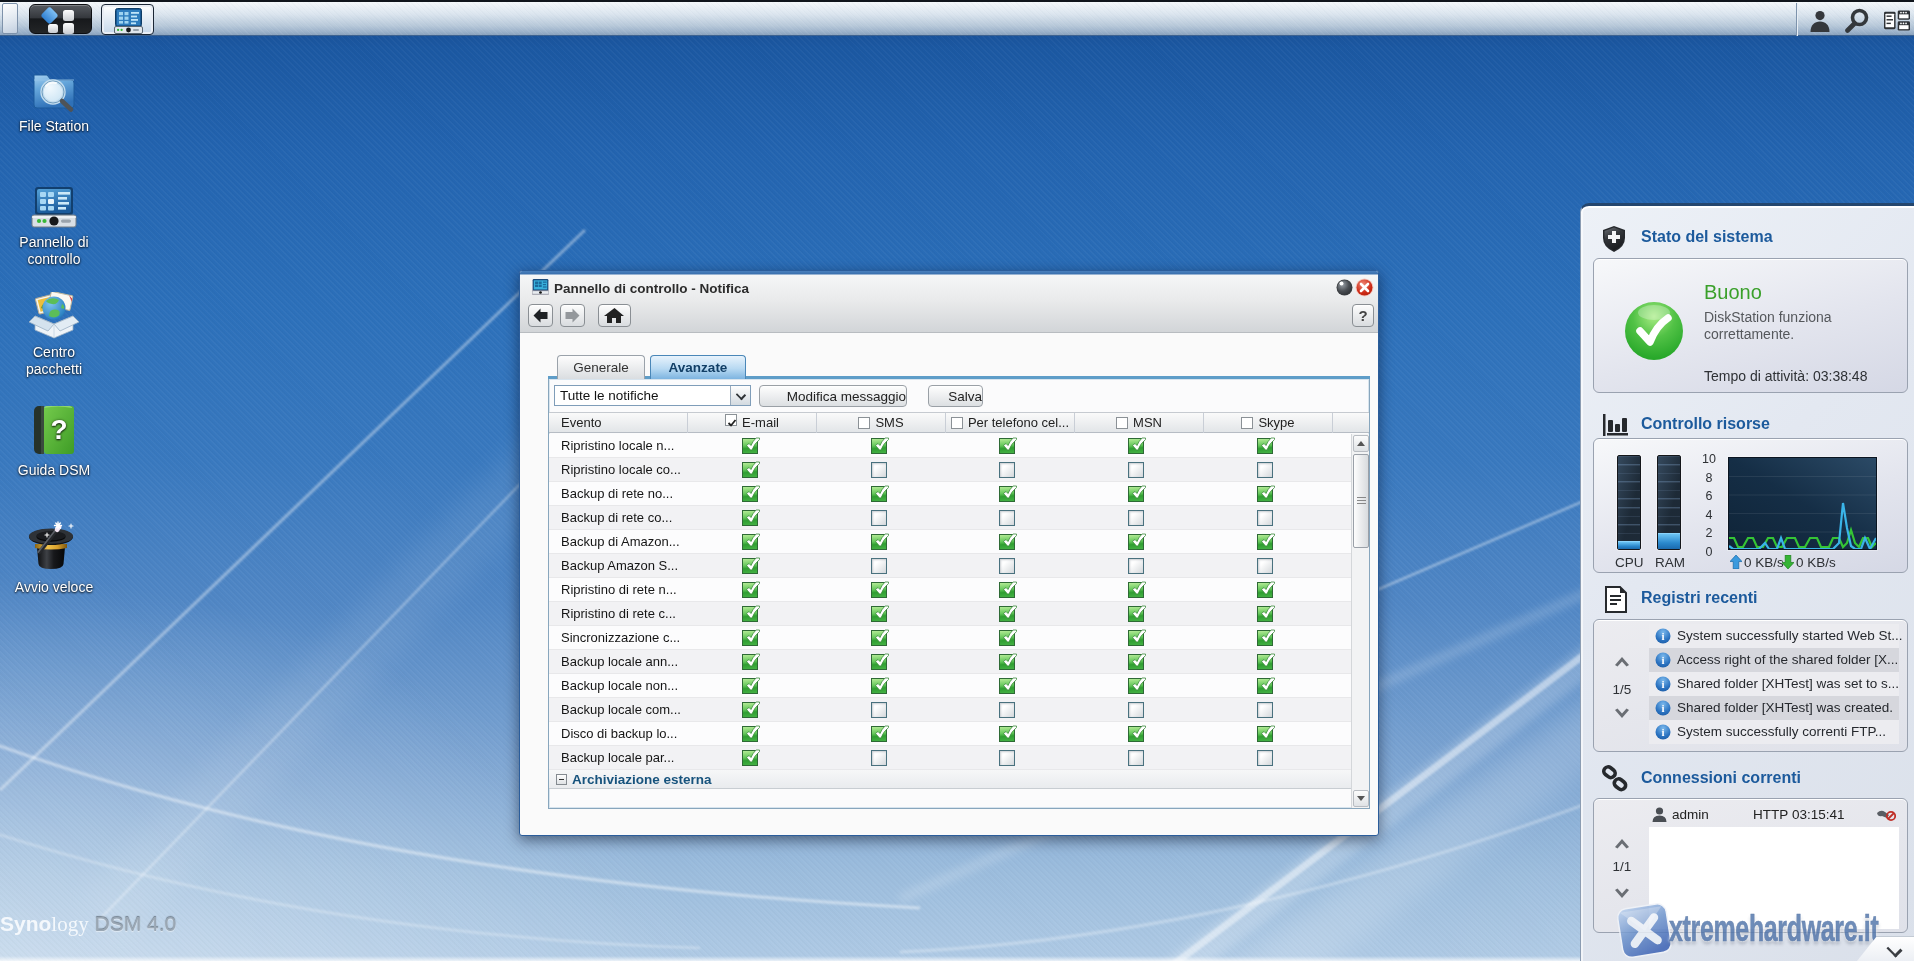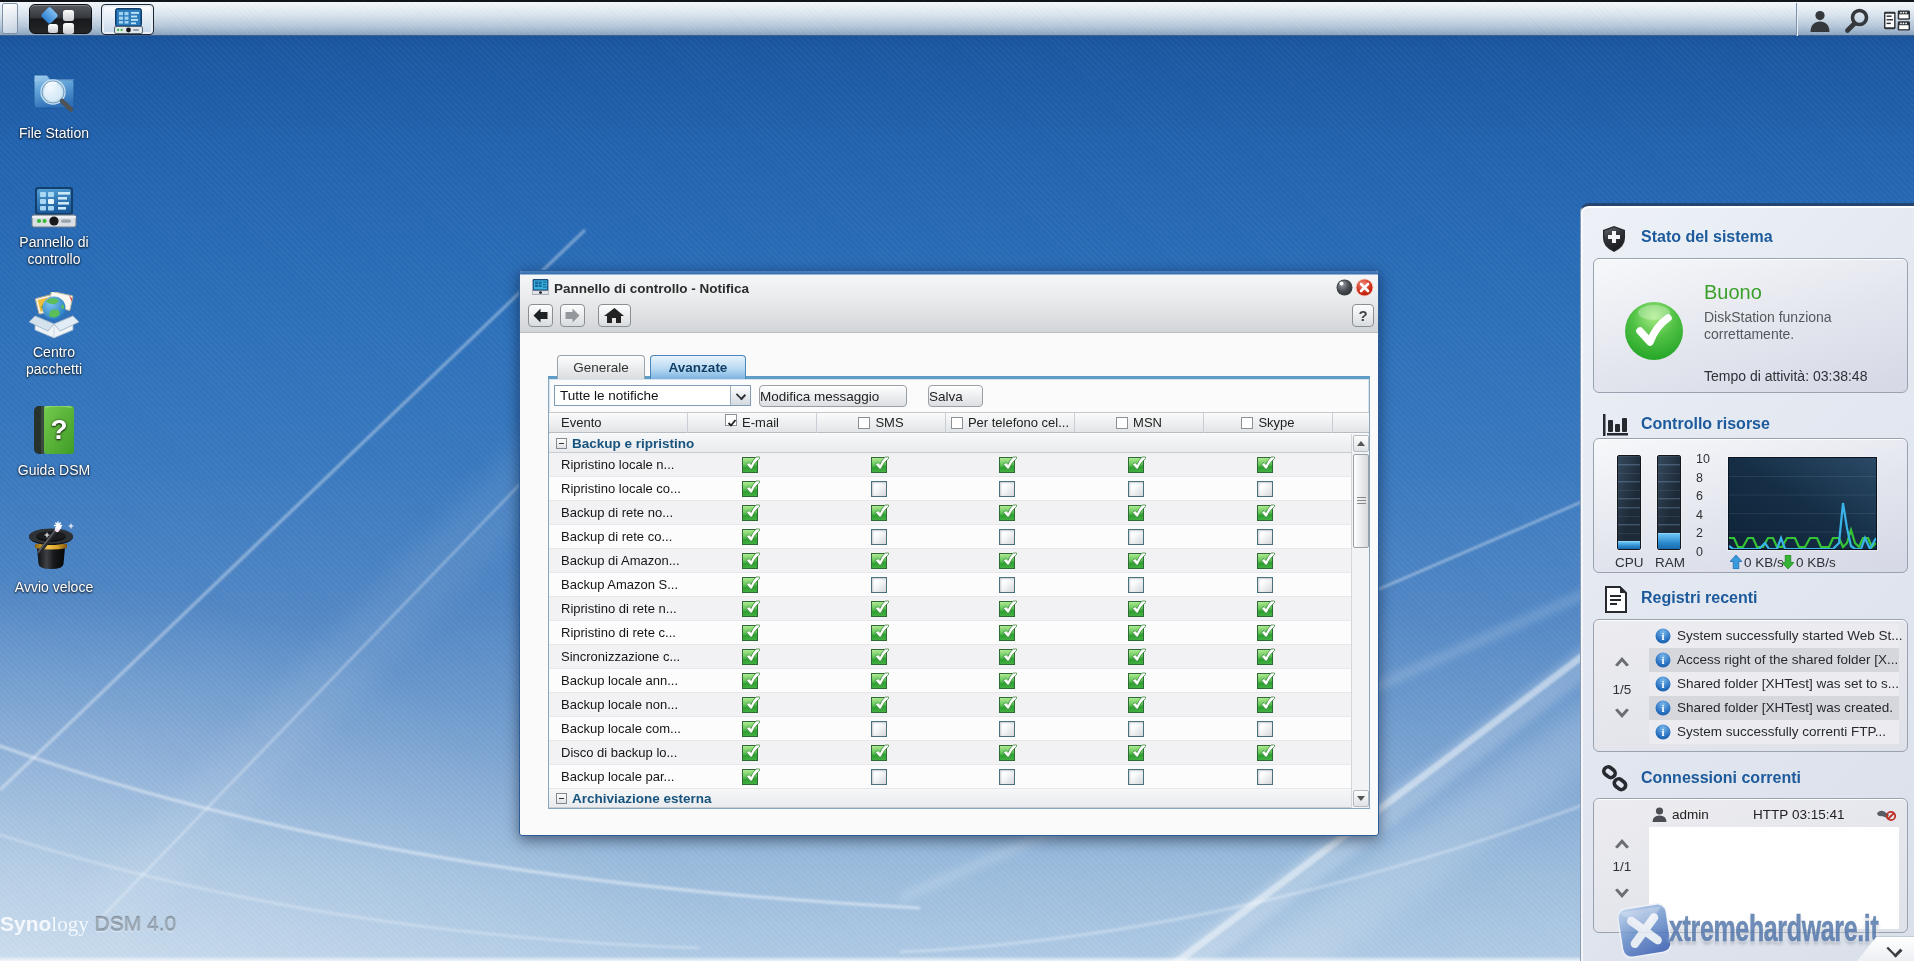--- a/index.html
+++ b/index.html
@@ -36,21 +36,21 @@
 .navbtn{position:absolute;top:33px;height:23px;border:1px solid #8a8f94;border-radius:4px;background:linear-gradient(#fdfdfd,#d9dcdf);box-shadow:inset 0 1px 0 #fff}
 #winbody{position:absolute;left:1px;right:1px;top:63px;bottom:1px;background:#fafafa}
 
 .tab{position:absolute;top:-24px;height:24px;border:1px solid #9aa2aa;border-bottom:none;border-radius:4px 4px 0 0;font-size:13.5px;line-height:24px;text-align:center}
 #tabstrip{position:absolute;left:27px;right:7px;top:44px;bottom:25px;border:1px solid #88a6bd;background:#fbfbfc;box-shadow:0 0 0 1px #d7e4ee inset}
 #tabstrip .topline{position:absolute;left:-1px;right:-1px;top:-3px;height:3px;background:#5e9dc8}
 
 #ddl{position:absolute;left:5px;top:6px;width:197px;height:21px;background:#fff;border:1px solid #7f9db9;font-size:13.5px;line-height:19px;padding-left:5px;color:#111}
 #ddl .arr{position:absolute;right:0;top:0;bottom:0;width:20px;background:linear-gradient(#fefefe,#d3dae0);border-left:1px solid #9ab;}
 #ddl .arr::after{content:"";position:absolute;left:6px;top:5px;width:6px;height:6px;border-right:2.6px solid #2e3236;border-bottom:2.6px solid #2e3236;transform:rotate(45deg) scaleY(0.82)}
-.btn{position:absolute;top:6px;height:22px;border:1px solid #9aa0a6;border-radius:4px;background:linear-gradient(#fefefe,#dcdfe2);font-size:13.5px;line-height:21px;text-align:left;color:#222;box-shadow:inset 0 1px 0 #fff}
+.btn{position:absolute;top:6px;height:22px;border:1px solid #9aa0a6;border-radius:4px;background:linear-gradient(#fefefe,#dcdfe2);font-size:13.5px;line-height:21px;text-align:right;color:#222;box-shadow:inset 0 1px 0 #fff}
 
 #thead{position:absolute;left:0;right:0;top:33px;height:21px;background:linear-gradient(#fafafa,#e2e5e8);border-top:1px solid #c6cad0;border-bottom:1px solid #b6bcc4;font-size:13px;color:#222}
 #thead .col{position:absolute;top:0;height:20px;border-left:1px solid #c9ced6;text-align:center;line-height:20px;white-space:nowrap;overflow:hidden}
 
 #tbody{position:absolute;left:0;right:18px;top:55px;bottom:0;overflow:hidden}
 .sechead{height:19px;background:linear-gradient(#f6f7f8,#e9ebee);border-bottom:1px solid #c8cdd2;font-size:13.5px;font-weight:bold;color:#17537d;line-height:19px}
 .row{height:24px;font-size:13px;color:#151515;line-height:23px;border-bottom:1px solid #e8e8ea;position:relative}
 .row{background:#fcfcfd}.row:nth-child(even){background:#f2f2f4}
 .row .rl{position:absolute;left:12px;top:0}
 .minus{display:inline-block;width:11px;height:11px;border:1px solid #848a90;background:linear-gradient(#fdfdfd,#dfe2e5);vertical-align:-1px;margin:0 5px 0 7px;position:relative}
@@ -204,21 +204,21 @@
           <stop offset="1" stop-color="#aed0e8"></stop>
         </radialGradient>
     </defs>
     <path d="M3 7 h13 l4 5 h20 a3 3 0 0 1 3 3 v22 a3 3 0 0 1 -3 3 H6 a3 3 0 0 1 -3 -3 z" fill="url(#fld)" stroke="#1d5b9b" stroke-width="1"></path>
     <path d="M3 12 h40" stroke="#98c6ea" stroke-width="1.2" opacity="0.8"></path>
     <circle cx="22" cy="24" r="11" fill="url(#lens)" stroke="#c2dcee" stroke-width="3.4"></circle>
     <circle cx="22" cy="24" r="11" fill="none" stroke="#6f9cbe" stroke-width="1"></circle>
     <path d="M31 33 l9 8.5" stroke="#4e5358" stroke-width="4.6" stroke-linecap="round"></path>
     <path d="M15 18 a9 9 0 0 1 10 -3" stroke="#fff" stroke-width="2" fill="none" opacity="0.85" stroke-linecap="round"></path>
   </svg>
-  <div style="margin-top:11px">File Station</div>
+  <div style="margin-top:4px">File Station</div>
 </div>
 <div class="dicon" style="left:1px;top:186px">
   <svg width="46" height="43" viewBox="0 0 46 43">
     <defs>
         <linearGradient id="pscr" x1="0" y1="0" x2="0.25" y2="1">
           <stop offset="0" stop-color="#55a2d8"></stop>
           <stop offset="1" stop-color="#1b5b9c"></stop>
         </linearGradient>
       </defs>
     <rect x="4" y="1" width="38" height="28" rx="3" fill="#123f6e"></rect>
@@ -393,21 +393,20 @@
         <div class="col" style="left:138px;width:129px"><span class="hcb" style="background:#fff"><svg width="12" height="12" viewBox="0 0 12 12">
                 <path d="M2.5 6 L5 8.5 L9.5 3" stroke="#222" stroke-width="1.8" fill="none"></path>
               </svg></span>E-mail</div>
         <div class="col" style="left:267px;width:129px"><span class="hcb"></span>SMS</div>
         <div class="col" style="left:396px;width:129px"><span class="hcb"></span>Per telefono cel...</div>
         <div class="col" style="left:525px;width:129px"><span class="hcb"></span>MSN</div>
         <div class="col" style="left:654px;width:129px"><span class="hcb"></span>Skype</div>
         <div class="col" style="left:783px;width:23px"></div>
       </div>
       <div id="tbody">
-          <div class="sechead"><span class="minus"></span>Backup e ripristino</div>
           <div class="row">
             <span class="rl">Ripristino locale n...</span>
             <span class="cbg" style="left:193px">
               <svg width="22" height="22" viewBox="0 0 22 22">
                 <path d="M4.5 11.5 L8.5 16 L10 16 Q12 10 17.5 5.5 L17.5 4 L14 4 Q10.5 7.5 9 11.5 L7 9.5 Z" fill="#fff" stroke="#3c8c3c" stroke-width="0.8"></path>
               </svg>
             </span>
             <span class="cbg" style="left:322px">
               <svg width="22" height="22" viewBox="0 0 22 22">
                 <path d="M4.5 11.5 L8.5 16 L10 16 Q12 10 17.5 5.5 L17.5 4 L14 4 Q10.5 7.5 9 11.5 L7 9.5 Z" fill="#fff" stroke="#3c8c3c" stroke-width="0.8"></path>
@@ -776,21 +775,21 @@
   <div class="whead" style="top:209px">Controllo risorse</div>
   <div class="wbox" style="top:232px;height:135px">
     <div class="gauge" style="left:23px">
         <div class="gfill" style="height:8px"></div>
       </div>
     <div class="gauge" style="left:63px">
         <div class="gfill" style="height:16px"></div>
       </div>
     <div style="position:absolute;left:21px;top:116px;width:28px;text-align:center;font-size:13.5px;color:#2e3135">CPU</div>
     <div style="position:absolute;left:61px;top:116px;width:28px;text-align:center;font-size:13.5px;color:#2e3135">RAM</div>
-    <div id="axis" style="position:absolute;left:102px;top:11px;width:26px;text-align:left;font-size:12.5px;color:#2e3135;line-height:18.6px">10<br>8<br>6<br>4<br>2<br>0</div>
+    <div id="axis" style="position:absolute;left:102px;top:11px;width:26px;text-align:center;font-size:12.5px;color:#2e3135;line-height:18.6px">10<br>8<br>6<br>4<br>2<br>0</div>
     <div id="graph">
       <svg width="147" height="91" viewBox="0 0 147 91">
         <g stroke="rgba(255,255,255,0.08)" stroke-width="1">
             <path d="M0 18.5 H147 M0 37 H147 M0 55.5 H147 M0 74 H147"></path>
           </g>
         <path d="M0 80 L5 80 L9 89 L14 89 L19 80 L24 80 L28 89 L34 89 L39 80 L44 80 L48 89 L53 89 L58 80 L66 80 L70 89 L76 89 L81 80 L88 80 L92 89 L100 89 L104 80 L110 80 L114 89 L118 85 L122 72 L126 85 L130 89 L134 80 L139 80 L143 89 L147 85" stroke="#35c435" stroke-width="2.2" fill="none"></path>
         <path d="M0 88 L4 91 H30 L36 85 L40 91 H48 L52 80 L56 91 H104 L110 85 L114 45 L118 70 L122 88 L126 91 H132 L136 80 L141 91 L147 80" stroke="#3ab4e8" stroke-width="2.2" fill="none"></path>
       </svg>
     </div>
     <svg style="position:absolute;left:136px;top:116px" width="12" height="14" viewBox="0 0 13 15">

